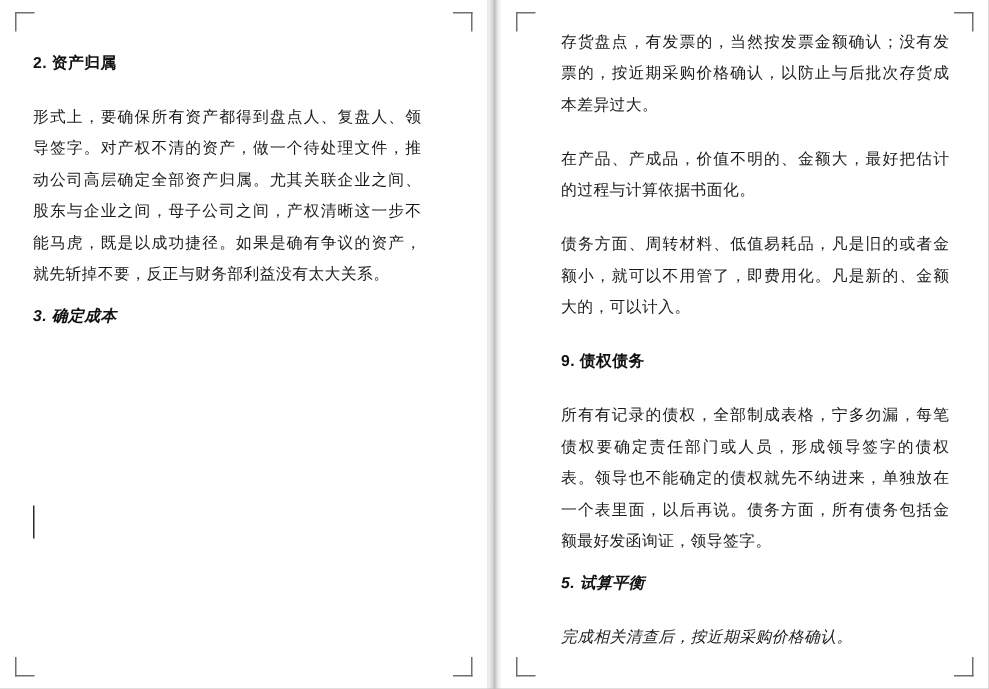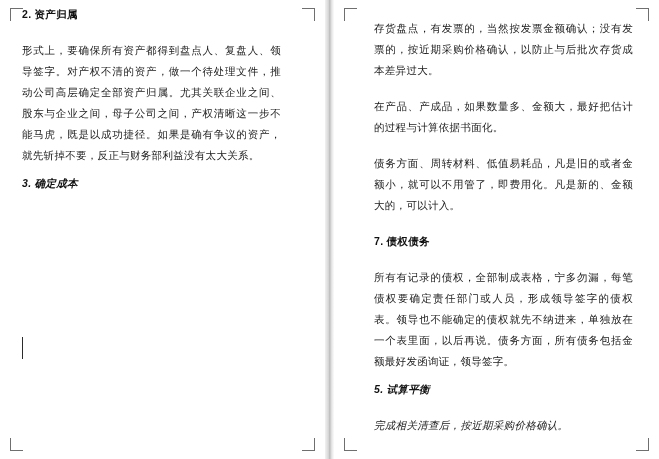--- a/index.html
+++ b/index.html
@@ -22,21 +22,21 @@
   }
   .page {
     position: relative;
     background: #ffffff;
     height: 459px;
     box-sizing: border-box;
     overflow: hidden;
   }
   .page-left {
     width: 325px;
-    padding: 4px 44px 18px 22px;
+    padding: 32px 44px 18px 22px;
   }
   .gutter {
     width: 9px;
     height: 459px;
     background: linear-gradient(to right, #f2f2f2 0%, #d7d7d7 38%, #bdbdbd 52%, #e6e6e6 75%, #fbfbfb 100%);
   }
   .page-right {
     width: 325px;
     padding: 18px 26px 18px 40px;
   }
@@ -113,24 +113,24 @@
   <div class="gutter"></div>
 
   <div class="page page-right">
     <div class="mark m-tl"></div>
     <div class="mark m-bl"></div>
     <div class="mark m-tr"></div>
     <div class="mark m-br"></div>
 
     <div class="doc-body">
       <p class="para">存货盘点，有发票的，当然按发票金额确认；没有发票的，按近期采购价格确认，以防止与后批次存货成本差异过大。</p>
-      <p class="para">在产品、产成品，如果数量多、金额大，最好把估计的过程与计算依据书面化。</p>
+      <p class="para">在产品、产成品，价值不明的、金额大，最好把估计的过程与计算依据书面化。</p>
       <p class="para">债务方面、周转材料、低值易耗品，凡是旧的或者金额小，就可以不用管了，即费用化。凡是新的、金额大的，可以计入。</p>
       <div class="block">
-        <h3 class="heading">7. 债权债务</h3>
+        <h3 class="heading">9. 债权债务</h3>
         <p class="para">所有有记录的债权，全部制成表格，宁多勿漏，每笔债权要确定责任部门或人员，形成领导签字的债权表。领导也不能确定的债权就先不纳进来，单独放在一个表里面，以后再说。债务方面，所有债务包括金额最好发函询证，领导签字。</p>
       </div>
       <div class="block">
         <h3 class="heading">5. 试算平衡</h3>
         <p class="para">完成相关清查后，按近期采购价格确认。</p>
       </div>
     </div>
   </div>
 
 </div>

